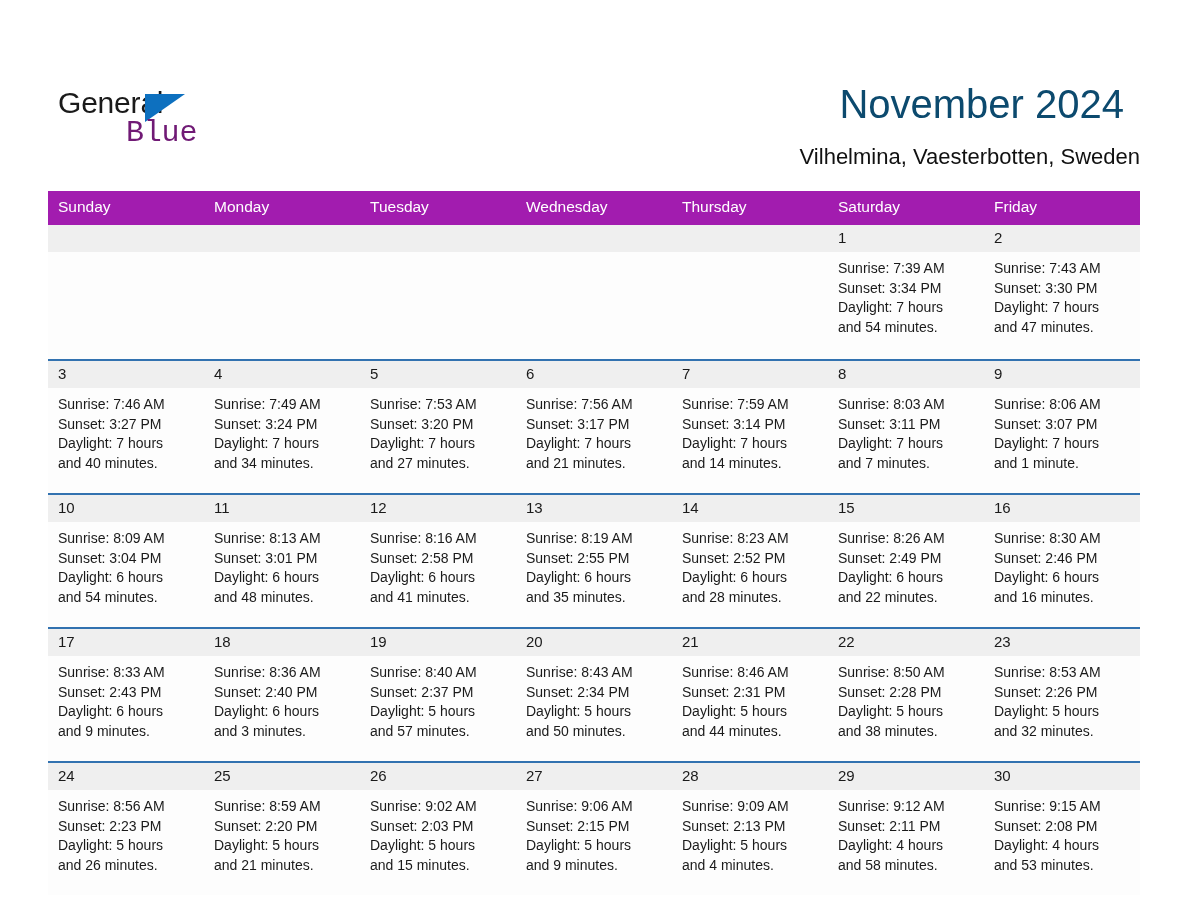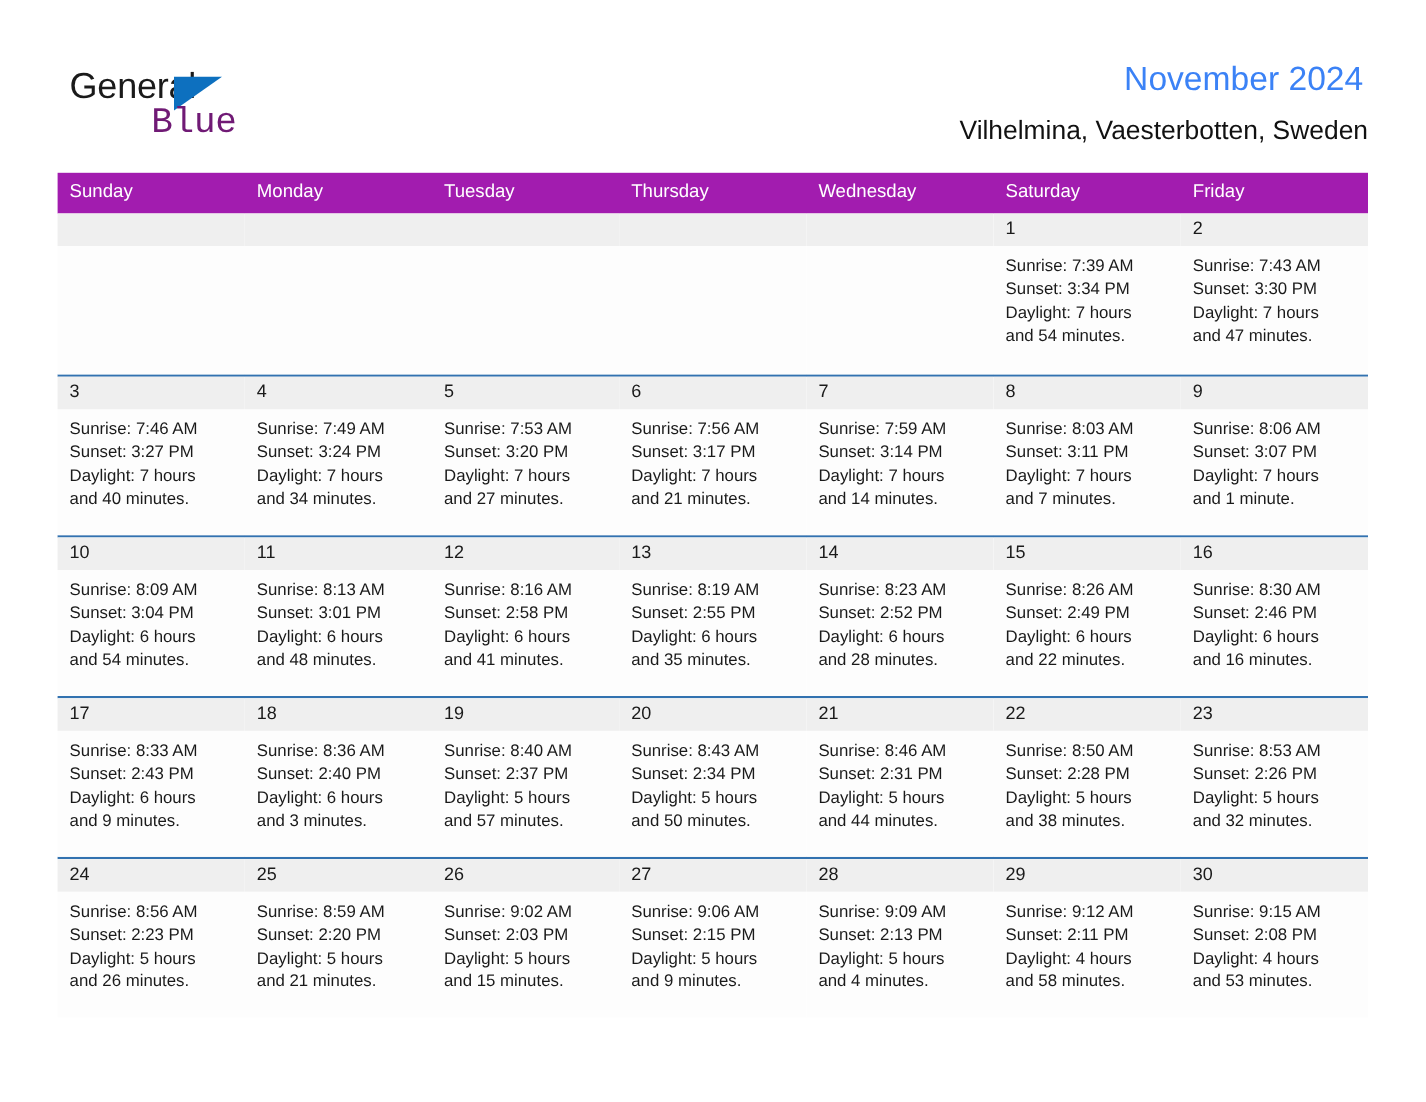--- a/index.html
+++ b/index.html
@@ -18,23 +18,23 @@
     position: relative;
     width: 1188px;
     height: 918px;
     box-sizing: border-box;
     padding: 0 48px;
   }
 
   
   .top {
     display: flex;
-    align-items: flex-end;
+    align-items: center;
     justify-content: space-between;
-    padding-top: 44px;
+    padding-top: 64px;
   }
   .logo {
     position: relative;
     width: 150px;
     height: 72px;
     flex: 0 0 auto;
   }
   .logo-general {
     position: absolute;
     left: 10px;
@@ -62,25 +62,25 @@
     color: #701a75;
     line-height: 1;
     font-family: Liberation Mono, monospace;
   }
   .titles {
     text-align: right;
     flex: 1 1 auto;
     padding-top: 2px;
   }
   .cal-title {
-    font-size: 28px;
+    font-size: 40px;
     font-weight: normal;
-    color: #3b82f6;
+    color: #0c4a6e;
     line-height: 1.12;
-    margin: 4px;
+    margin: 16px;
   }
   .cal-subtitle {
     font-size: 22px;
     font-weight: normal;
     color: #111111;
     line-height: 1.3;
     margin: 14px 0 0 0;
   }
 
   
@@ -152,22 +152,22 @@
       <h1 class="cal-title">November 2024</h1>
       <div class="cal-subtitle">Vilhelmina, Vaesterbotten, Sweden</div>
     </div>
   </div>
 
   <div class="calendar">
     <div class="weekday-row">
       <div class="weekday">Sunday</div>
       <div class="weekday">Monday</div>
       <div class="weekday">Tuesday</div>
+      <div class="weekday">Wednesday</div>
       <div class="weekday">Thursday</div>
-      <div class="weekday">Wednesday</div>
       <div class="weekday">Saturday</div>
       <div class="weekday">Friday</div>
     </div>
 
     <div id="weeks-container">
         <div class="week">
           <div class="day empty">
             <div class="day-num-band"></div>
           </div>
           <div class="day empty">

